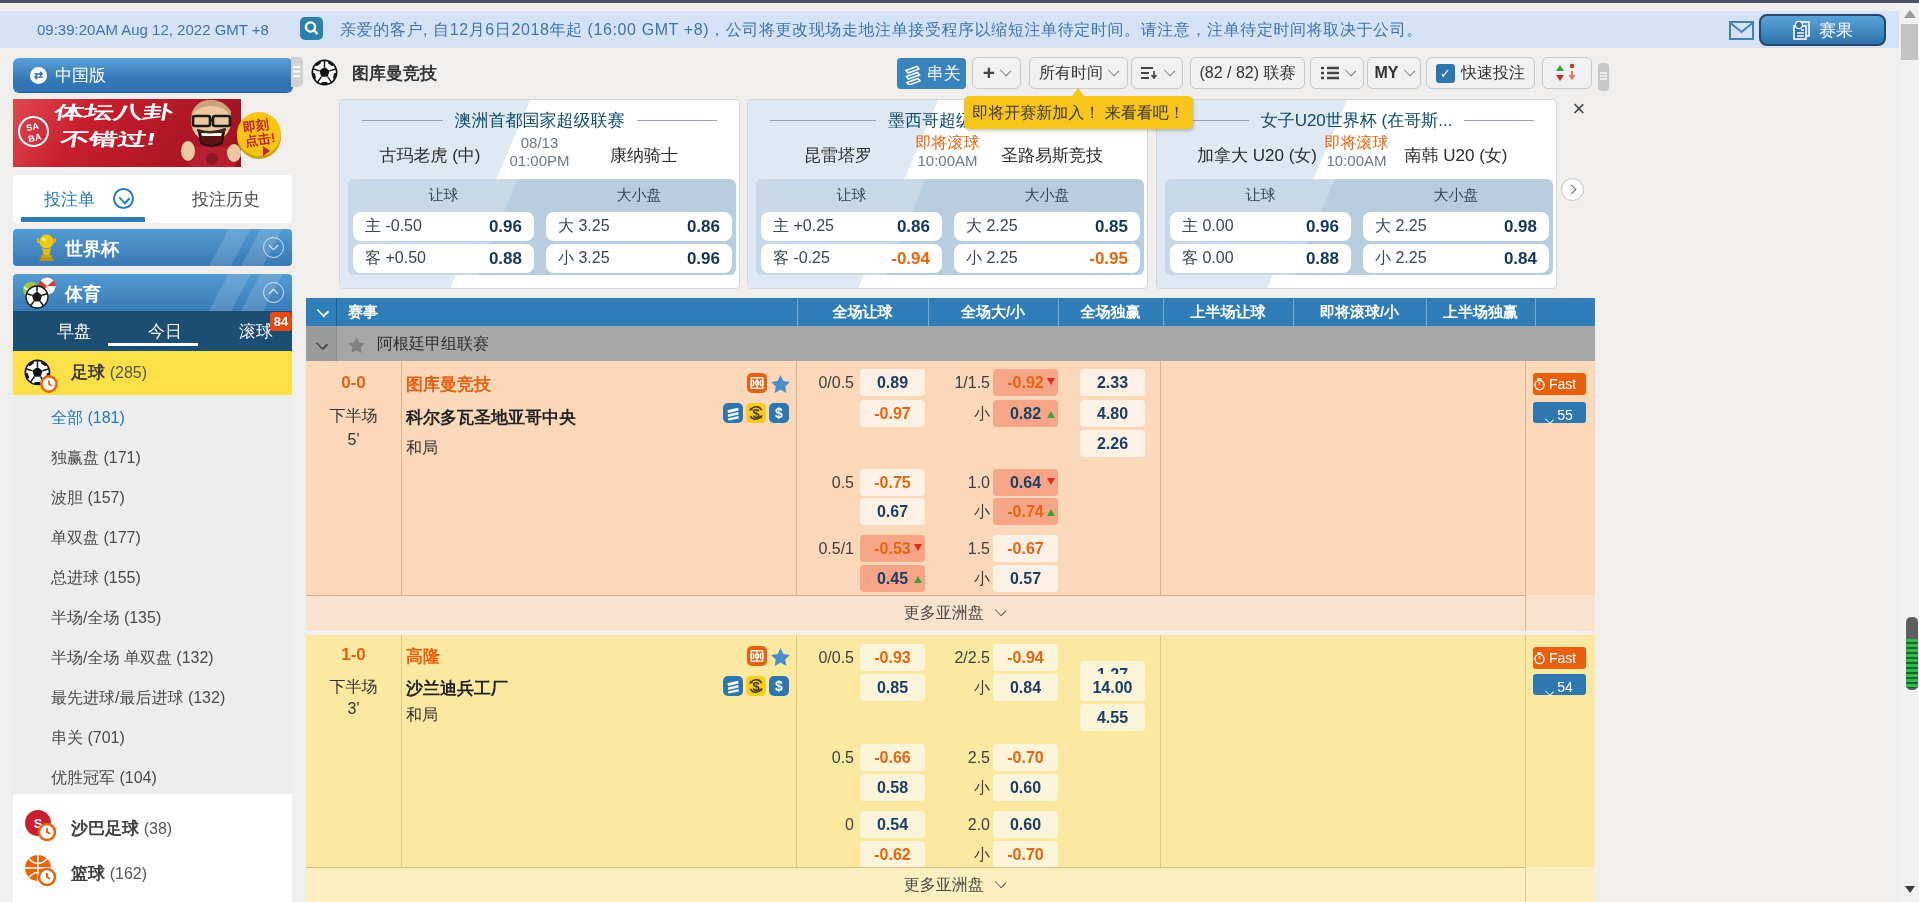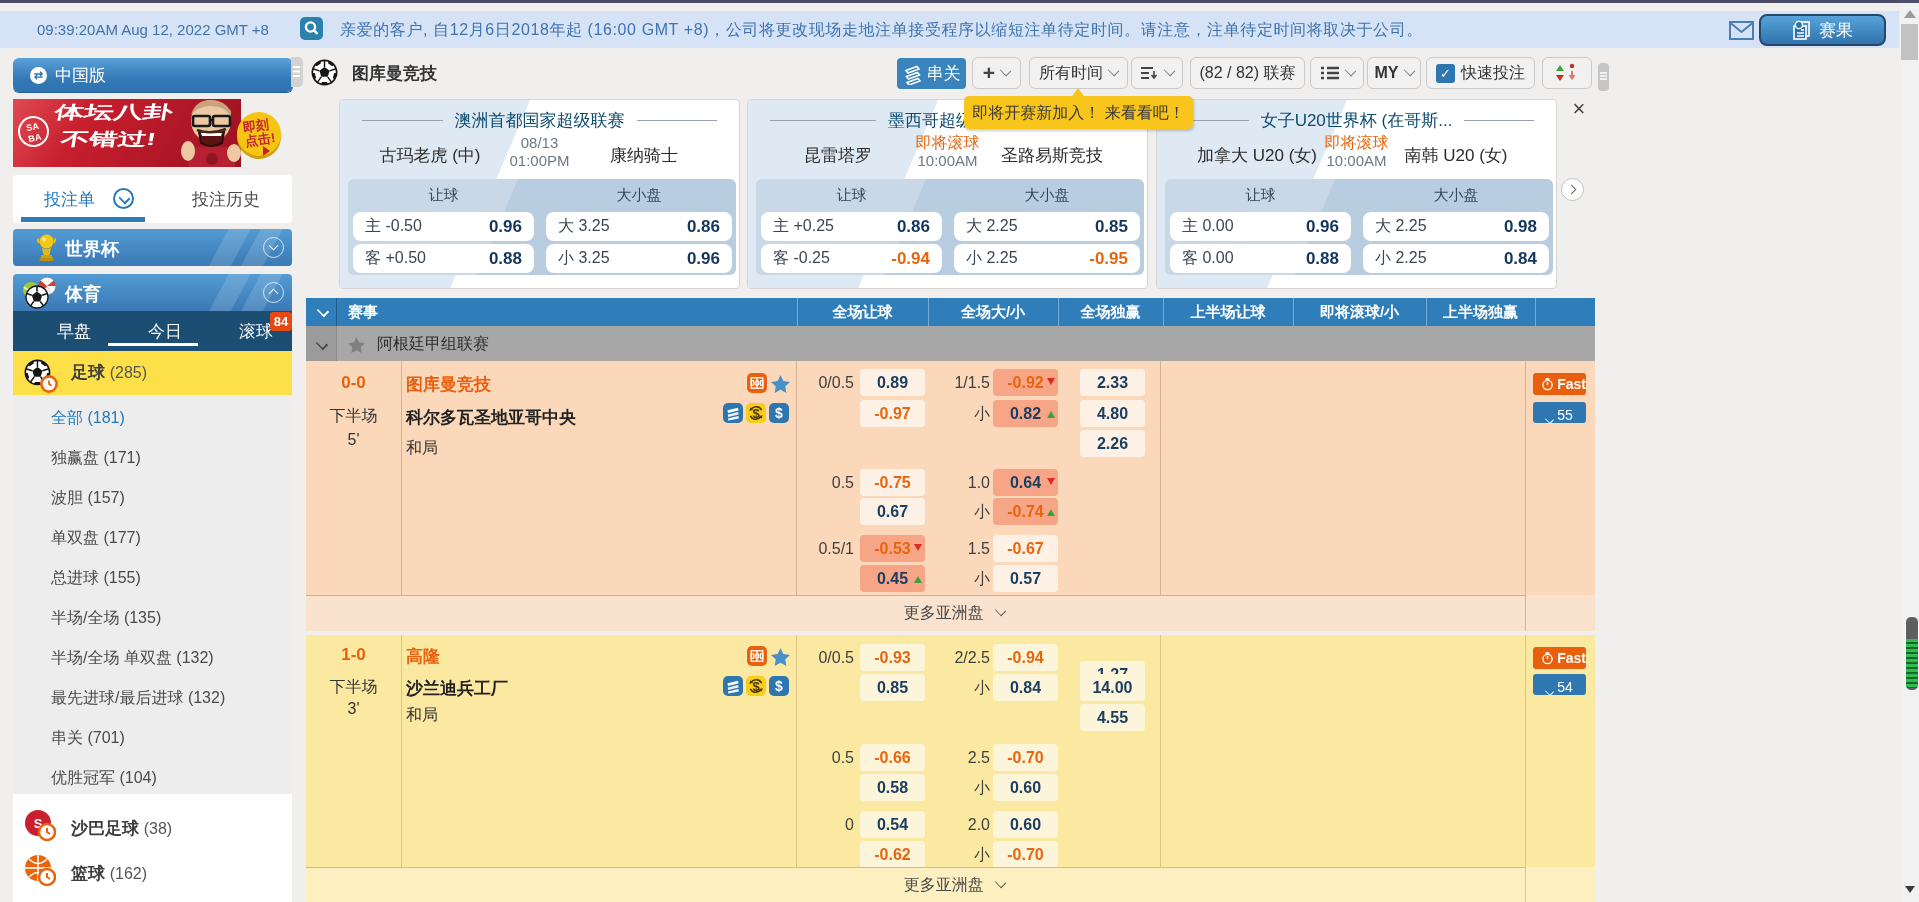--- a/index.html
+++ b/index.html
@@ -62,21 +62,21 @@
 .mrow{position:absolute;left:306px;width:1289px}
 .vline{position:absolute;top:0;width:1px;height:100%}
 .score{position:absolute;left:0;width:95px;text-align:center;font-size:17px}
 .t-orange{color:#e8600d;font-weight:bold}
 .tname{position:absolute;left:100px;font-size:17px;font-weight:bold}
 .olabel{position:absolute;width:60px;text-align:right;font-size:16px;color:#3f3f3f;height:27px;line-height:27px}
 .cell{position:absolute;width:65px;height:27px;border-radius:4px;text-align:center;line-height:27px;font-size:16px;font-weight:bold;color:#1c3e63}
 .cell .tri{position:absolute;right:3px;top:9px;width:0;height:0}
 .tdown{border-left:4px solid transparent;border-right:4px solid transparent;border-top:7px solid #e02a1f}
 .tup{border-left:4px solid transparent;border-right:4px solid transparent;border-bottom:7px solid #3da23d}
-.fastbtn{position:absolute;left:1227px;width:53px;height:22px;background:#e8600d;border-radius:3px;color:#fff;font-size:14px;font-weight:bold;display:flex;align-items:center;justify-content:flex-end;gap:3px}
+.fastbtn{position:absolute;left:1227px;width:53px;height:22px;background:#e8600d;border-radius:3px;color:#fff;font-size:14px;font-weight:normal;display:flex;align-items:center;justify-content:flex-start;gap:3px}
 .numbtn{position:absolute;left:1227px;width:53px;height:21px;background:#2f77b1;border-radius:3px;color:#fff;font-size:14px;display:flex;align-items:flex-end;justify-content:center;gap:4px}
 .morerow{position:absolute;left:306px;width:1289px;height:35px;text-align:center;font-size:16px;color:#4a4a4a;line-height:35px;text-indent:8px}
 
 #pgsb{left:1901px;top:3px;width:18px;height:899px;background:#f1f1f1}
 #pgthumb{left:1901px;top:24px;width:17px;height:36px;background:#c2c2c2}
 #greenbar{left:1905px;top:616px;width:12px;height:73px;background:#5f5f5f;border:1px solid #fff;border-radius:6px;overflow:hidden}
 #greenstripes{position:absolute;left:0;top:22px;width:12px;height:49px;background:repeating-linear-gradient(#2fbe4e 0 3px,#19652a 3px 5px)}
 </style></head>
 <body>
 <div class="abs" id="topstrip"></div>

